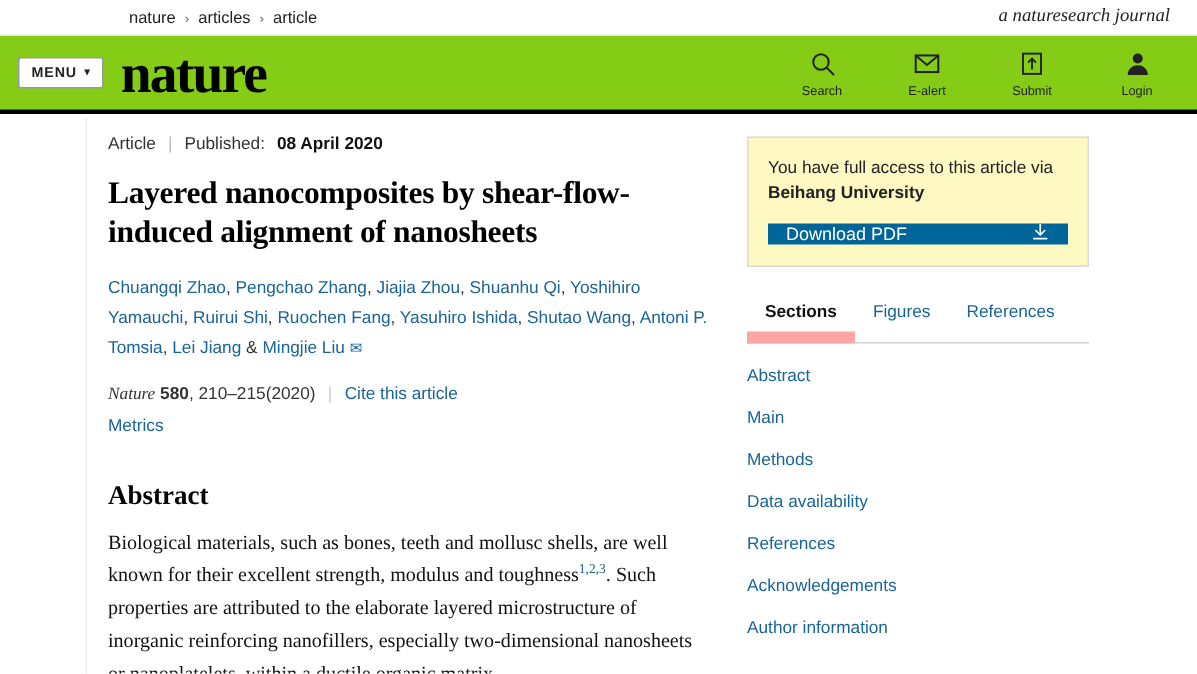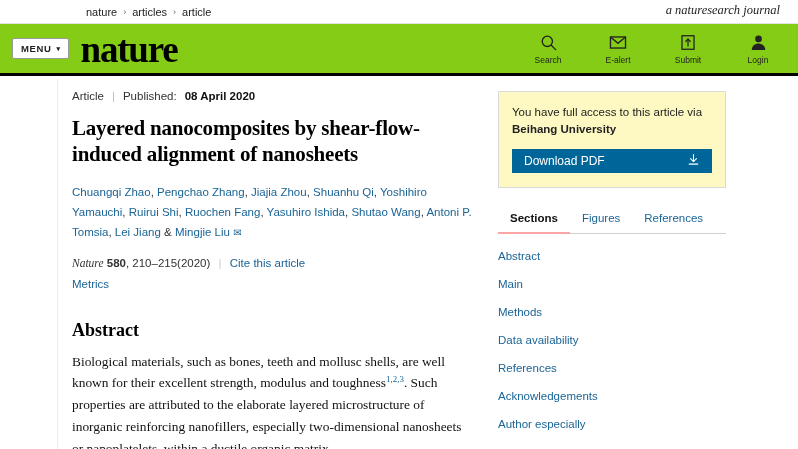--- a/index.html
+++ b/index.html
@@ -173,21 +173,21 @@
     line-height: 1.45;
     color: #222;
     margin-bottom: 12px;
   }
   .access-text b { font-weight: bold; }
   .pdf-btn {
     background: #006699;
     color: #fff;
     border: none;
     width: 100%;
-    height: 24px;
+    height: 14px;
     font-size: 12px;
     display: flex;
     align-items: center;
     justify-content: space-between;
     padding: 0 12px;
     cursor: pointer;
     font-family: "Liberation Sans", sans-serif;
   }
   .pdf-btn .dl { font-size: 12px; }
 
@@ -201,21 +201,21 @@
     font-size: 11.5px;
     padding: 6px 12px 7px 12px;
     color: #1a6496;
     cursor: pointer;
     border-bottom: 3px solid transparent;
     margin-bottom: -1px;
   }
   .tab.active {
     color: #111;
     font-weight: bold;
-    border-bottom: 2px solid #fca5a5;
+    border-bottom: 8px solid #fca5a5;
   }
   .toc { list-style: none; margin: 0; padding: 0; }
   .toc li { margin-bottom: 10px; }
   .toc a {
     font-size: 11.5px;
     color: #1a6496;
     text-decoration: none;
   }
 
   .left-rule {
@@ -351,19 +351,19 @@
         <div class="tab">References</div>
       </div>
 
       <ul class="toc">
         <li><a href="#">Abstract</a></li>
         <li><a href="#">Main</a></li>
         <li><a href="#">Methods</a></li>
         <li><a href="#">Data availability</a></li>
         <li><a href="#">References</a></li>
         <li><a href="#">Acknowledgements</a></li>
-        <li><a href="#">Author especially</a></li>
+        <li><a href="#">Author information</a></li>
 
       </ul>
 
     </div>
   </div>
 </div>
 
 </body></html>

